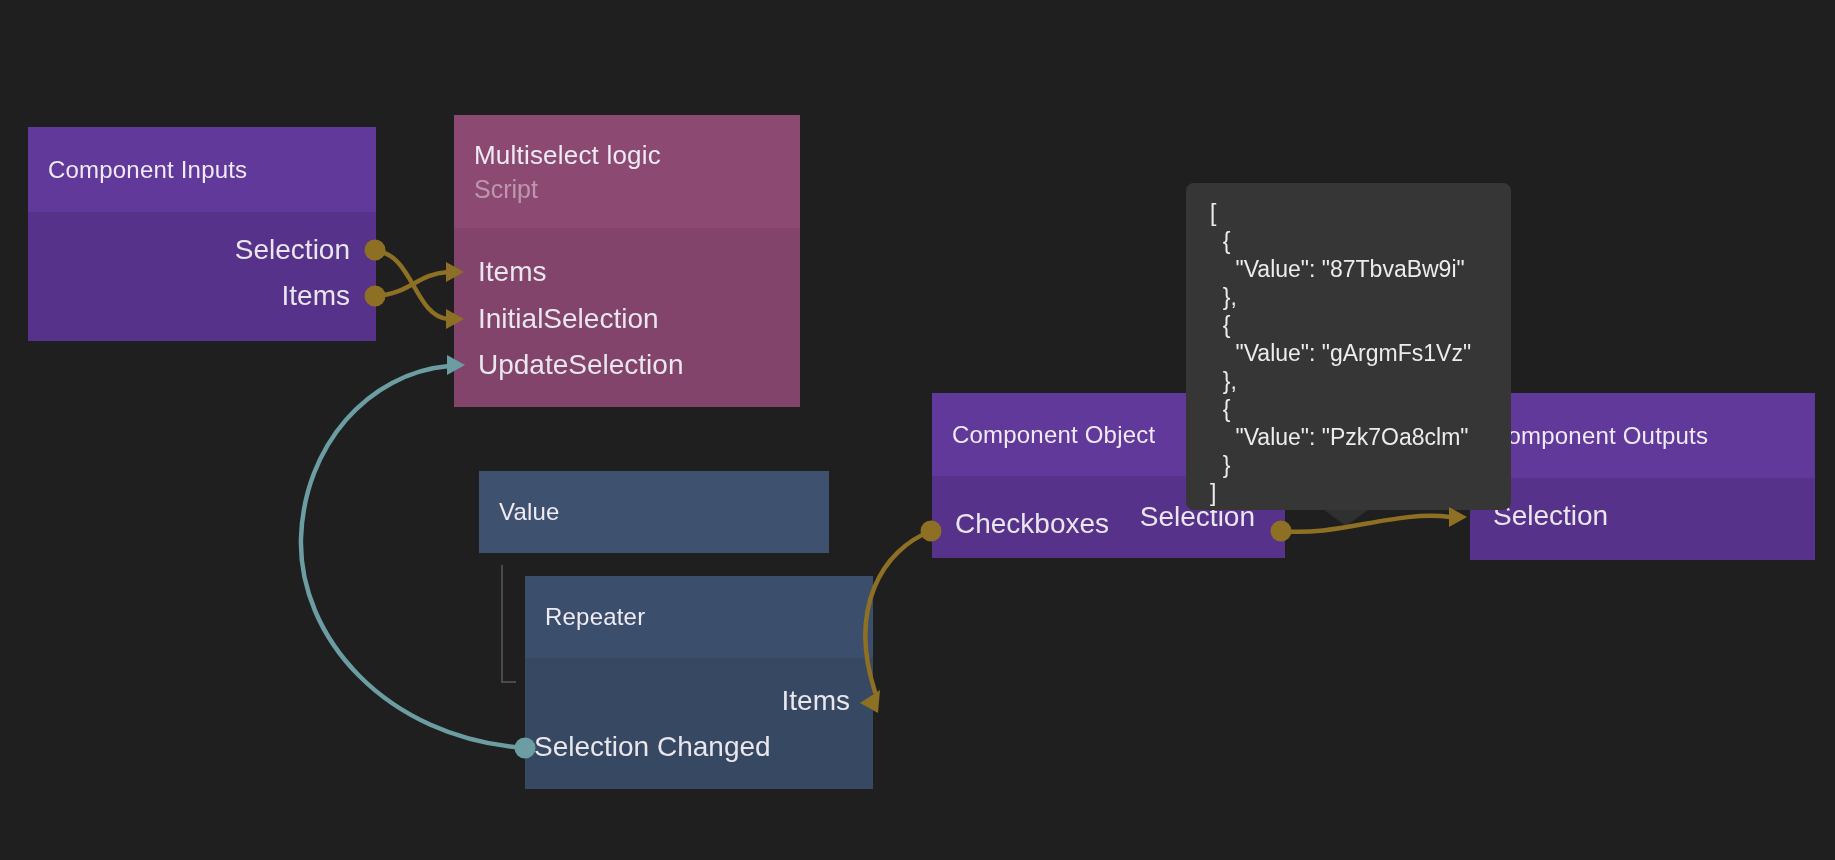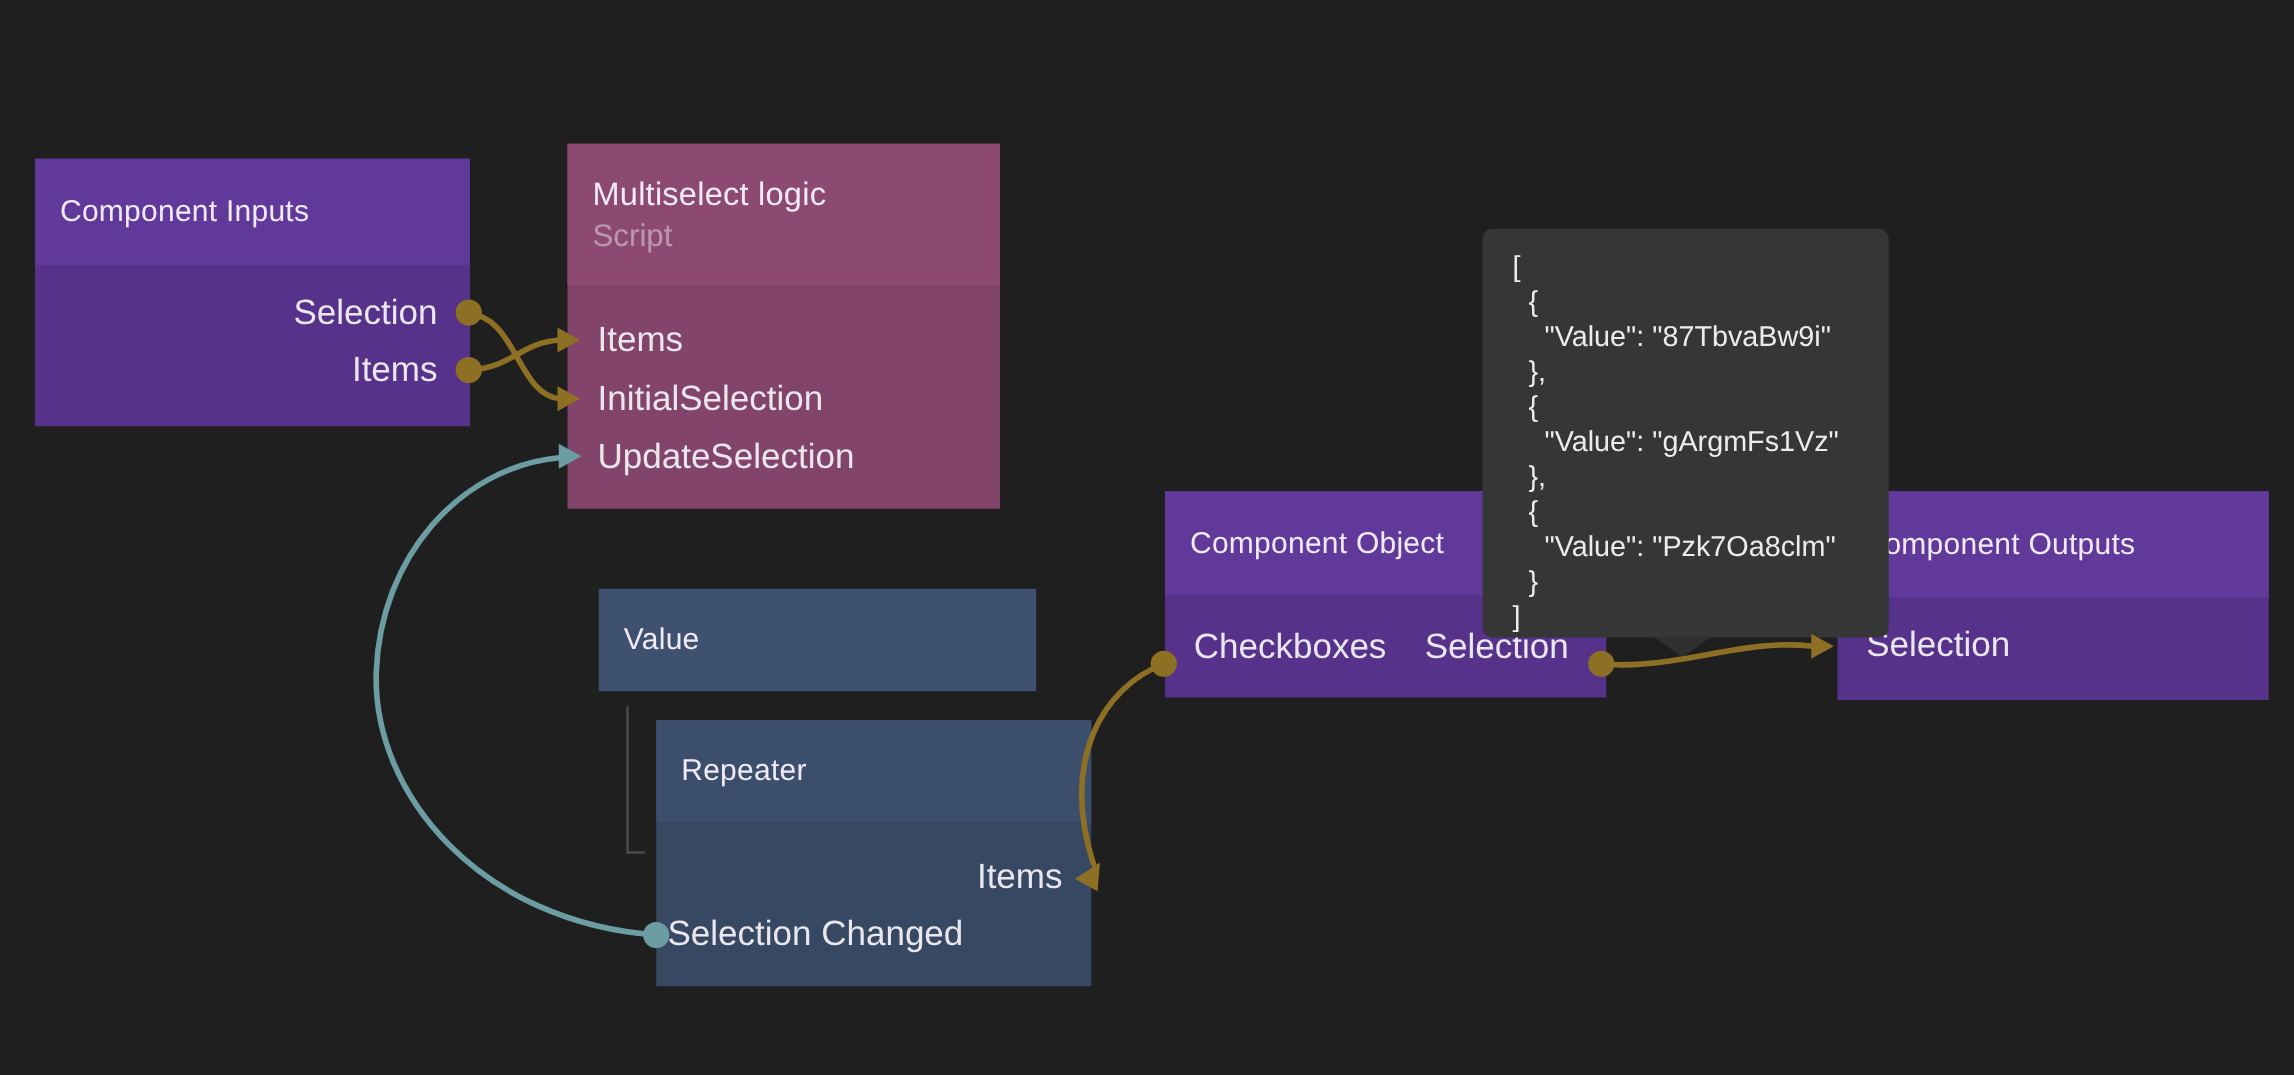--- a/index.html
+++ b/index.html
@@ -114,21 +114,21 @@
       <span>Selection Changed</span>
     </div>
   </div>
 
   <div class="node n-object">
     <div class="hdr">
       <div class="node-header">
         <span class="node-title">Component Object</span>
       </div>
     </div>
-    <div class="port-row" style="top: 101px; left: 23px;">
+    <div class="port-row" style="top: 101px; left: 23px; align-items: flex-end;">
       <span>Checkboxes</span>
     </div>
     <div class="port-row" style="top: 101px; right: 30px;">
       <span>Selection</span>
     </div>
   </div>
 
   <div class="node n-outputs">
     <div class="hdr">
       <div class="node-header">

